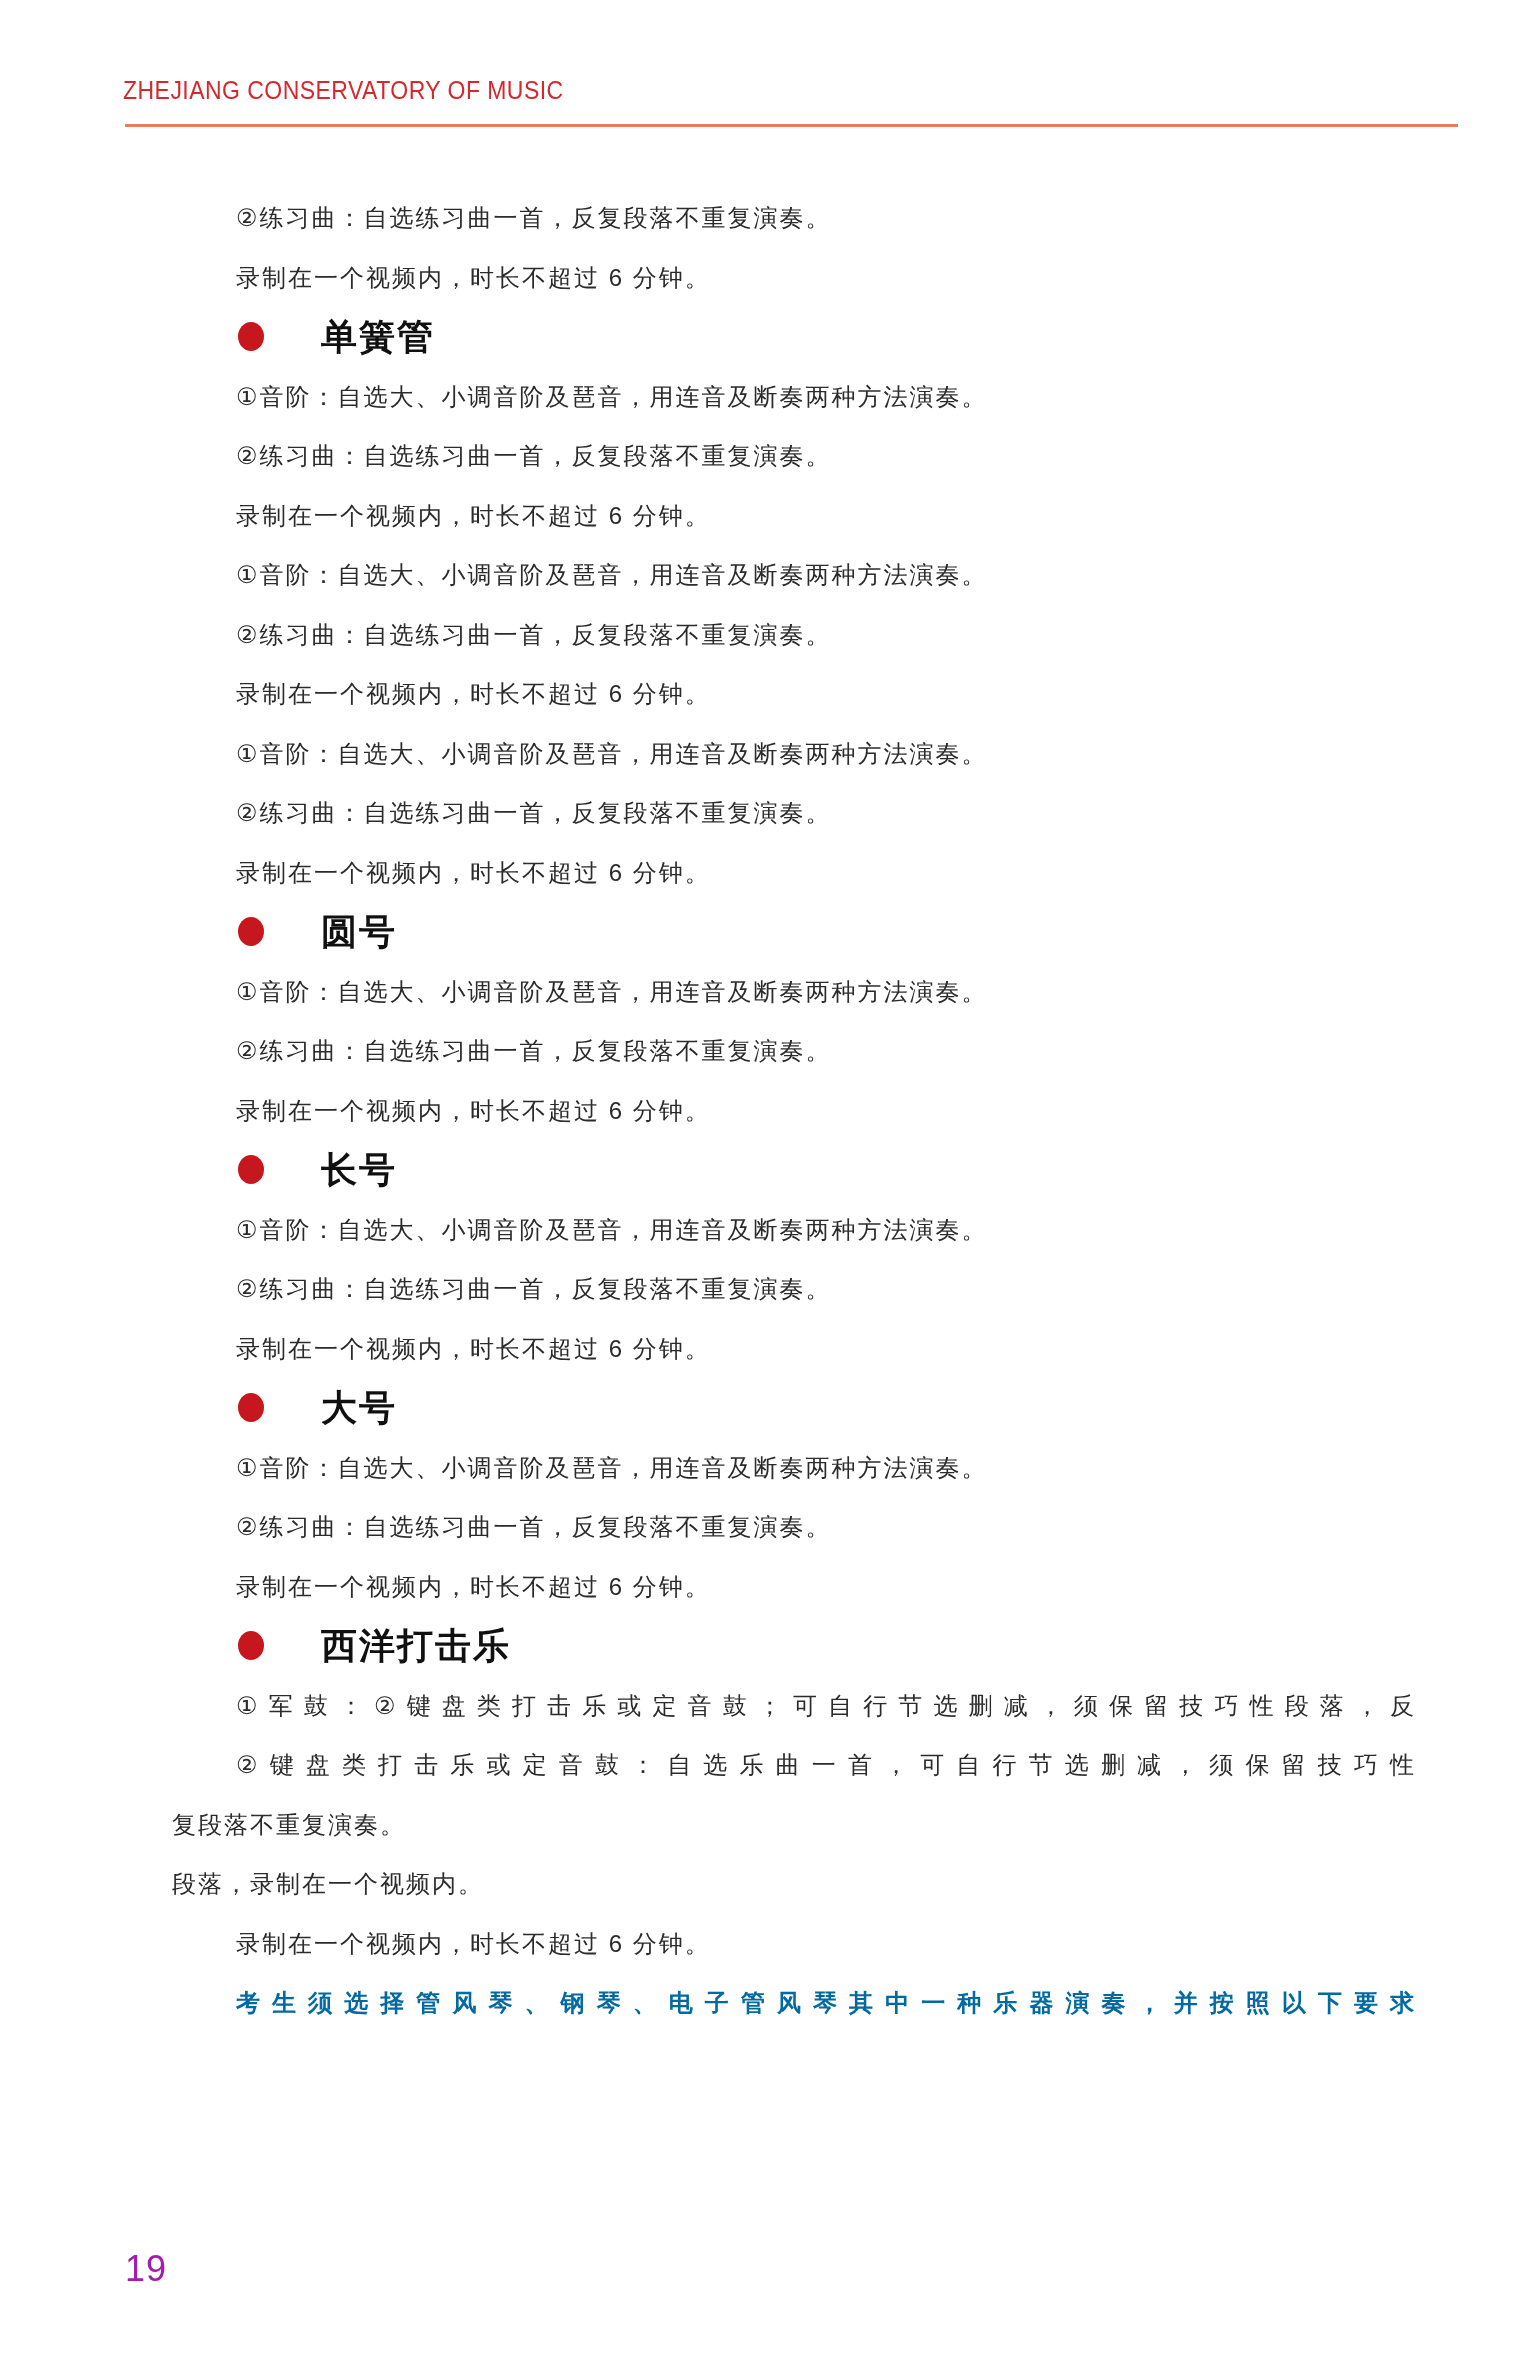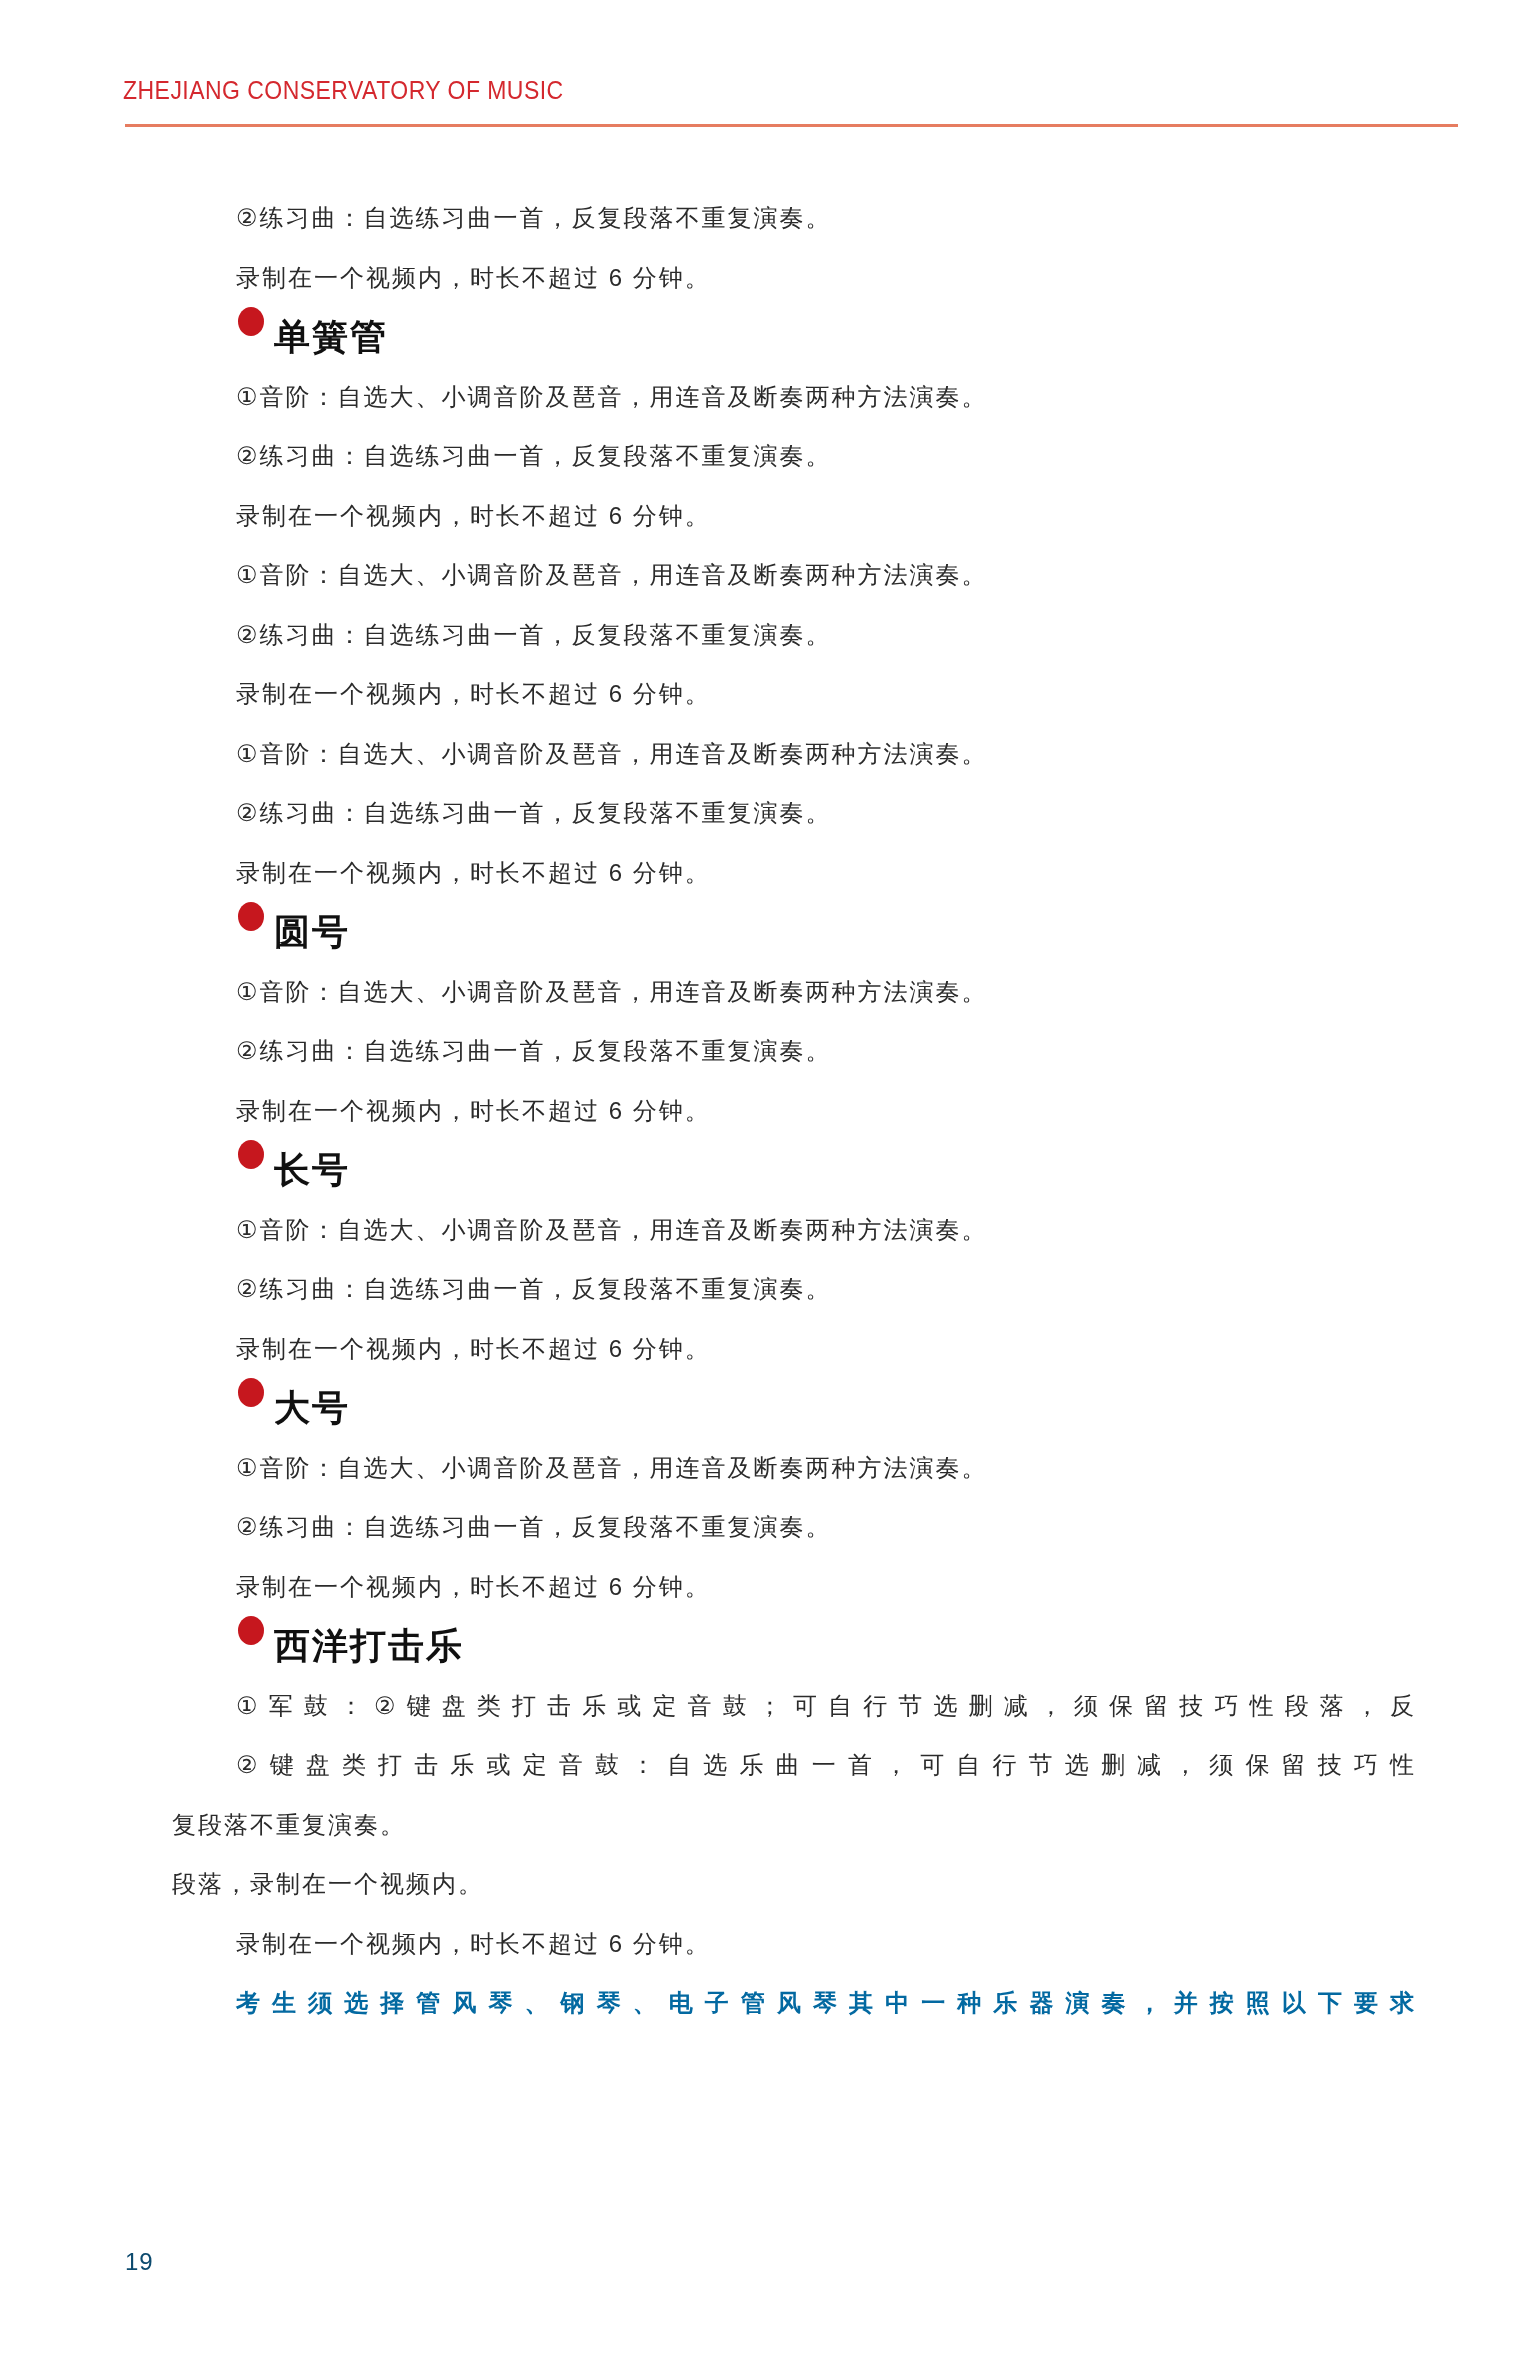--- a/index.html
+++ b/index.html
@@ -47,44 +47,45 @@
   }
   .indent { text-indent: 64px; }
   .jfull {
     white-space: normal;
     text-align: justify;
     text-align-last: justify;
   }
   .bold { font-weight: 700; color: #0369a1; }
   .sec-title {
     display: flex;
-    align-items: flex-start;
+    align-items: center;
     line-height: 59.5px;
     padding-left: 66px;
     font-size: 36px;
     font-weight: 700;
     letter-spacing: 2px;
     color: #101010;
+    gap: 47px;
   }
   .dot {
     display: inline-block;
     width: 26px;
     height: 29px;
     border-radius: 50%;
     background: #c6171e;
     margin-right: 10px;
     flex: 0 0 auto;
   }
   .page-number {
     position: absolute;
     left: 125px;
     top: 2248px;
-    font-size: 24px;
+    font-size: 36px;
     letter-spacing: 1px;
-    color: #0c4a6e;
+    color: #a21caf;
   }
 </style>
 </head>
 <body>
 
 <div class="page-header">ZHEJIANG CONSERVATORY OF MUSIC</div>
 <div class="header-rule"></div>
 
 <div class="content">
 

